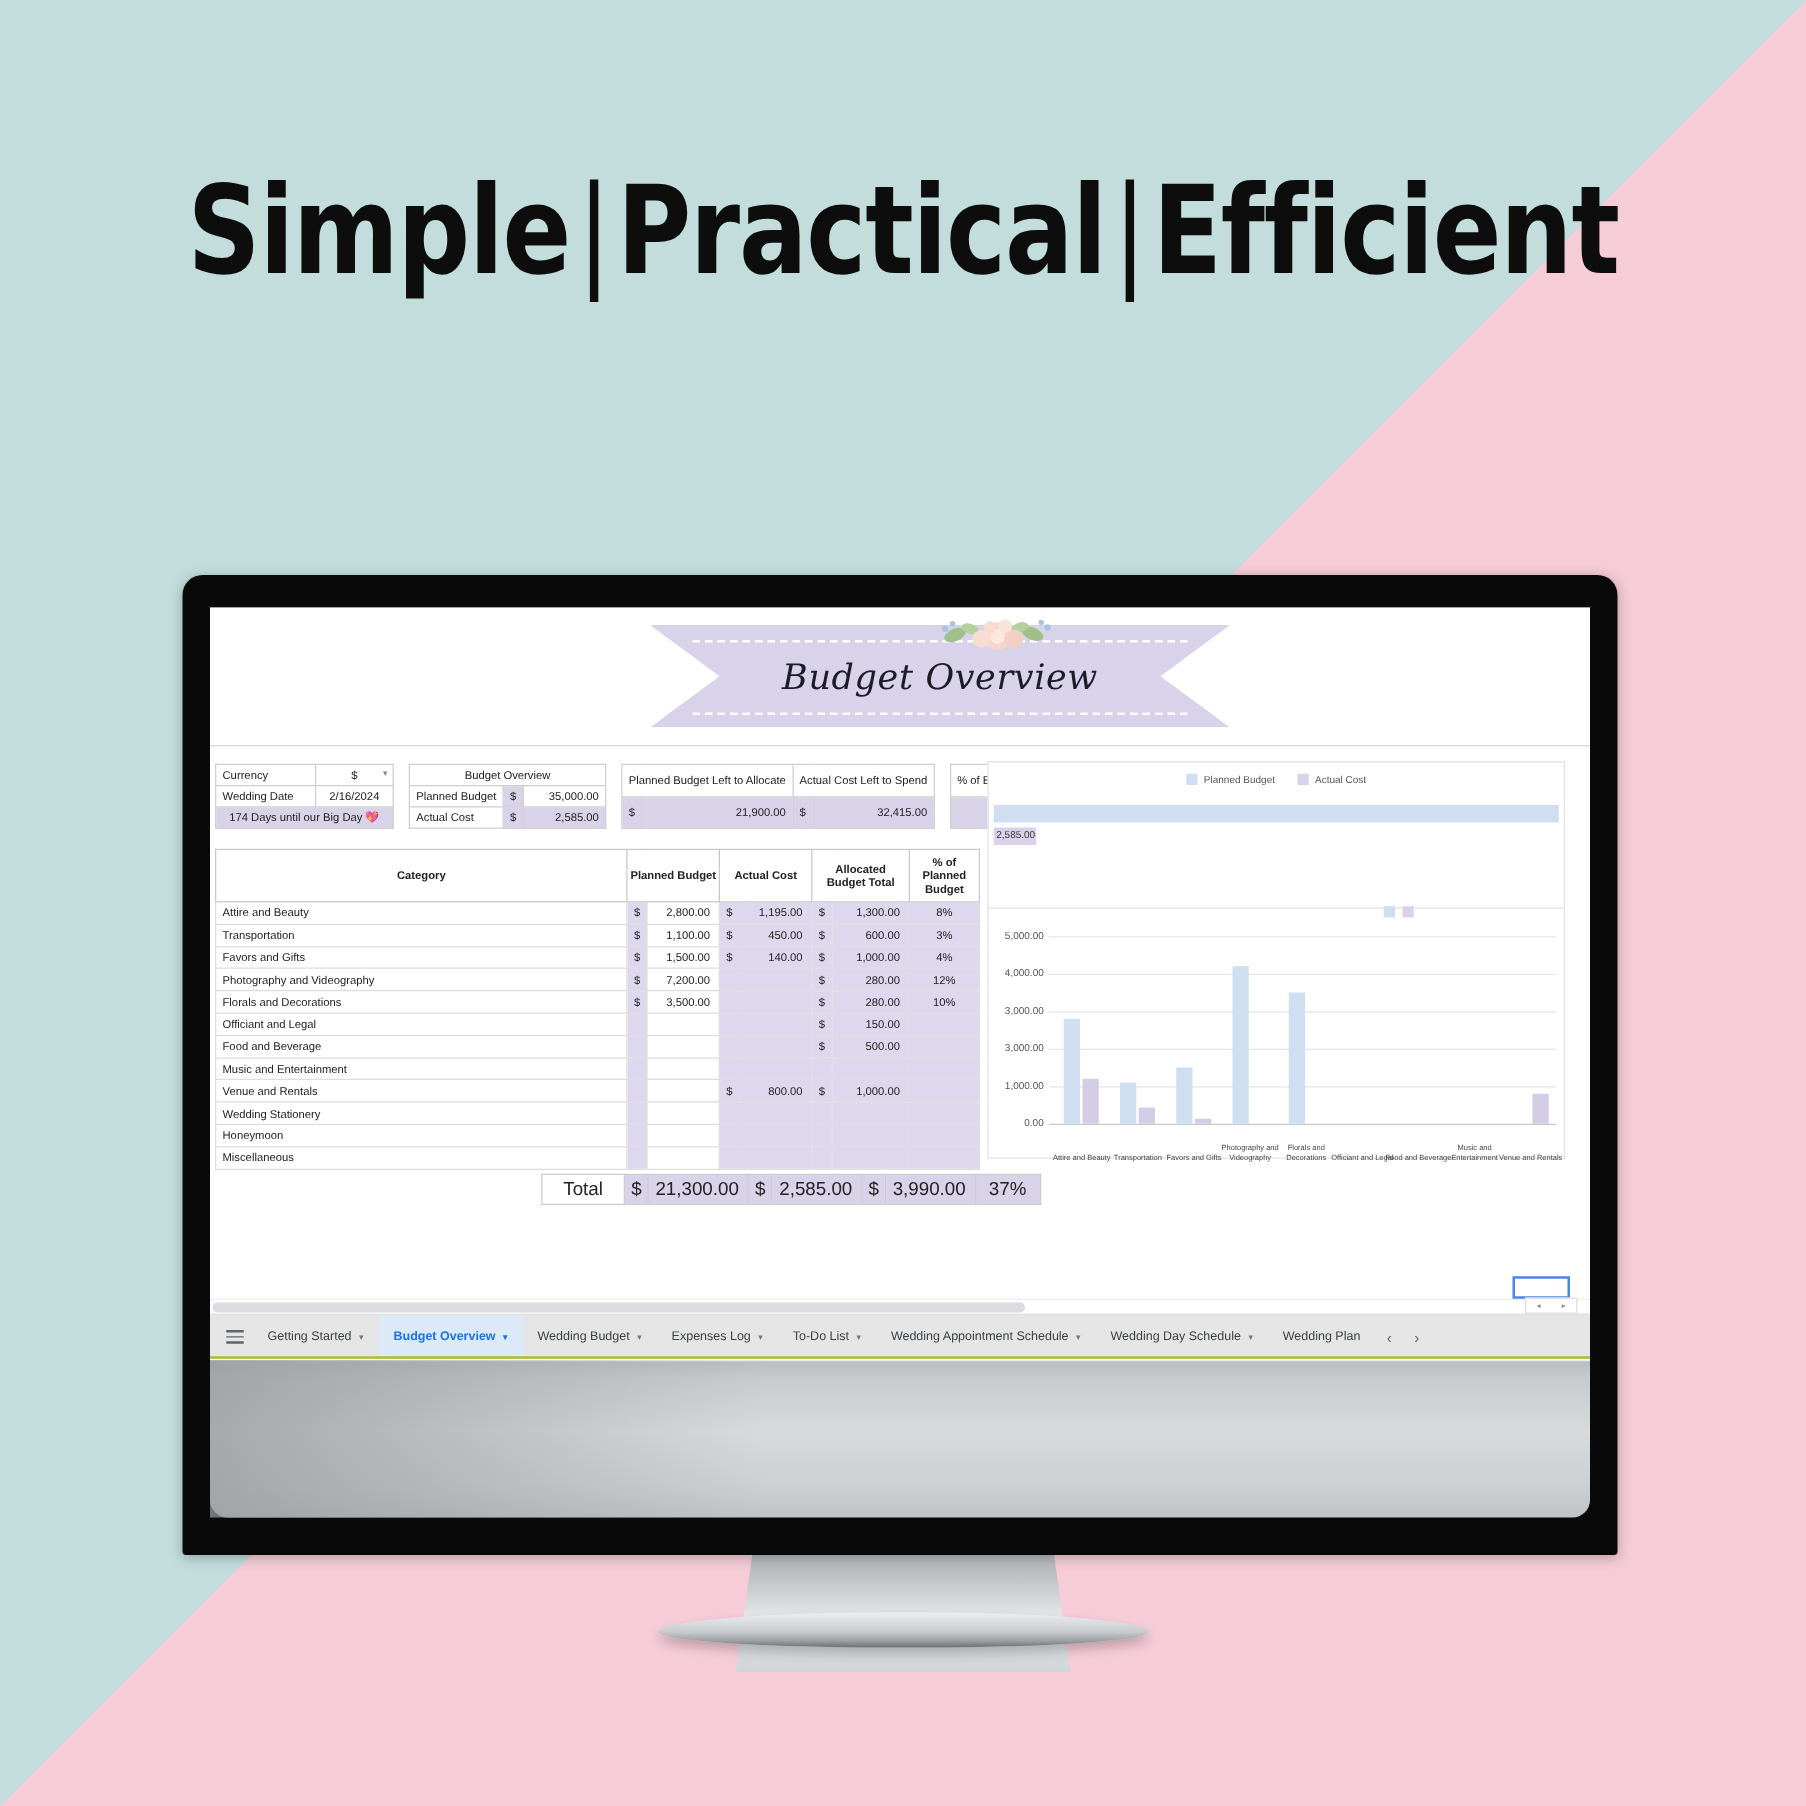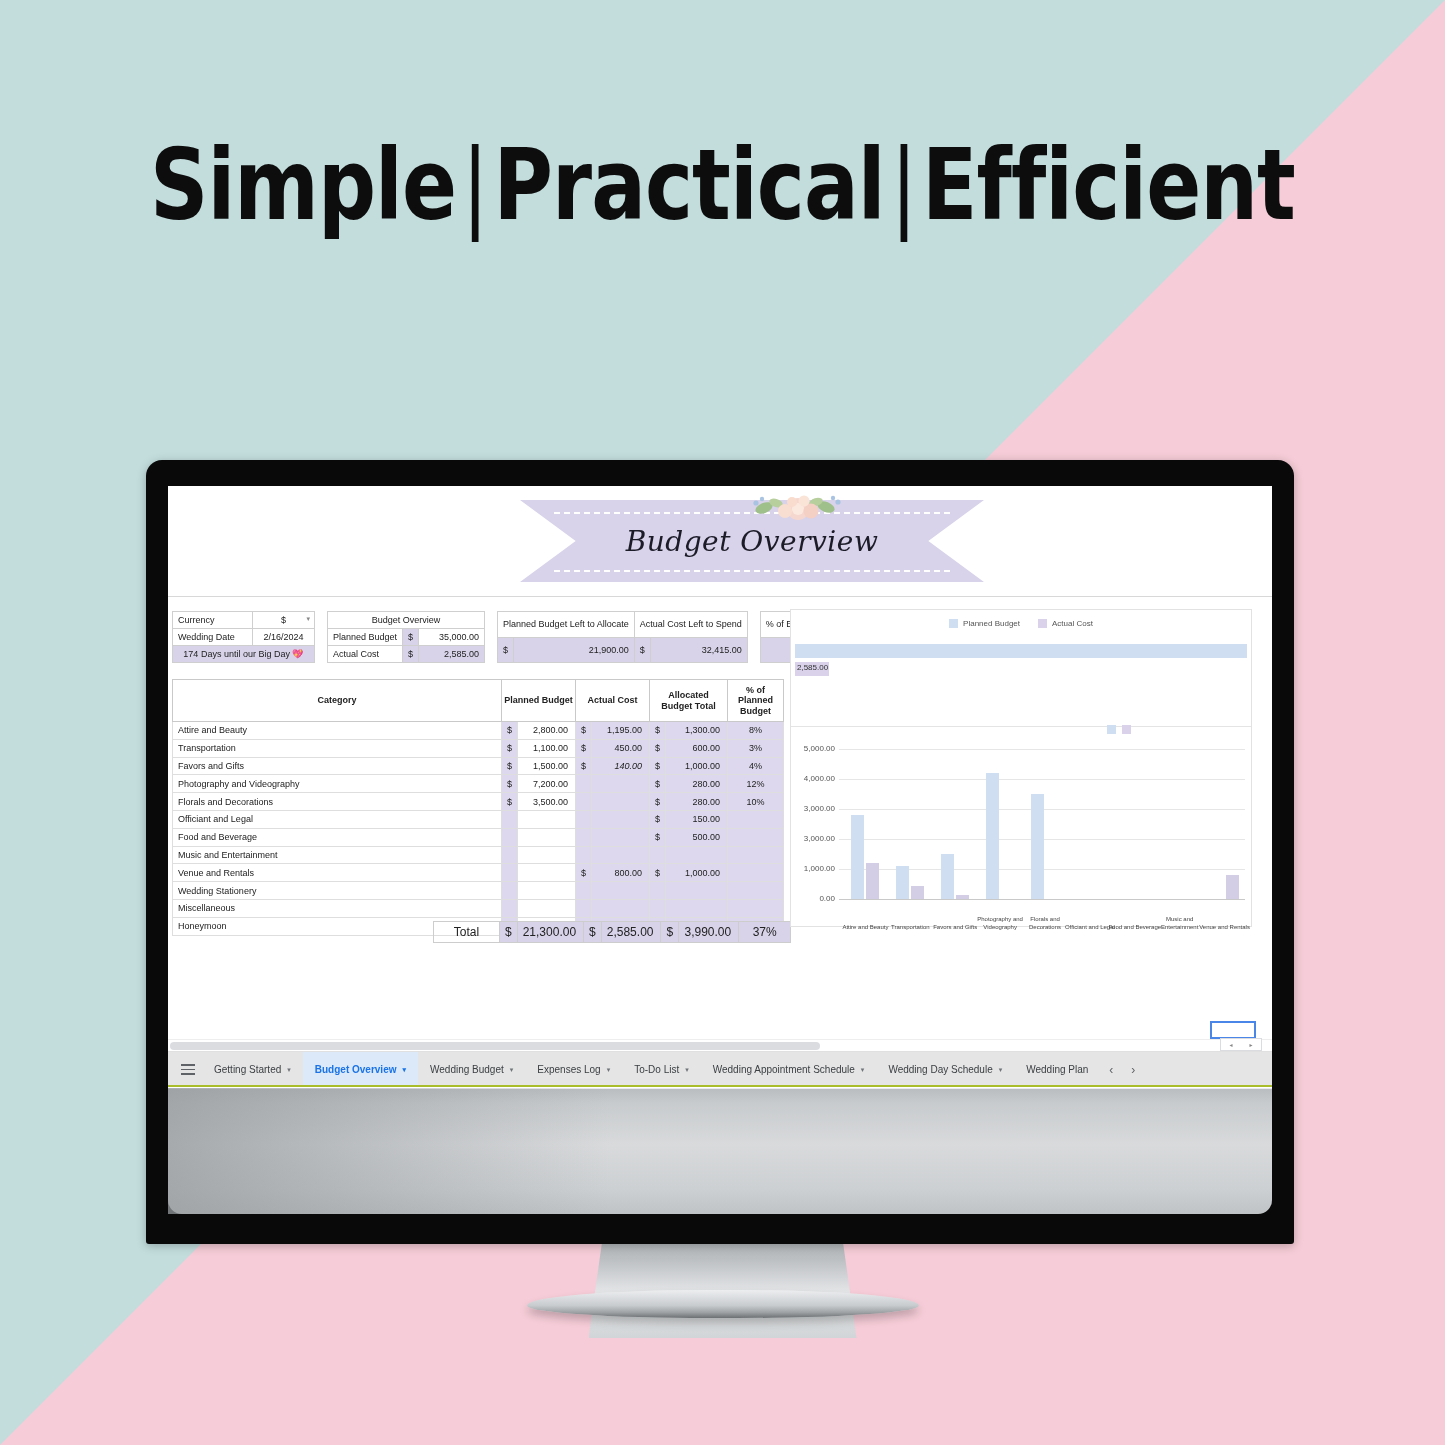--- a/index.html
+++ b/index.html
@@ -118,22 +118,22 @@
     border:1px solid #dedede; padding:3px 5px; height:17.8px; font-size:9px;
   }
   #cat-table td.cat{ text-align:left; width:330px; }
   td.money{ background:#ddd8ee; }
   td.moneyW{ background:#ffffff; }
   .cur{ width:14px; text-align:left; padding-left:5px !important; }
   .amt{ text-align:right; padding-right:7px !important; }
   .pct{ text-align:center; }
 
   #total-table{
-    position:absolute; left:265px; top:324px;
-    border-collapse:collapse; font-size:12px;
+    position:absolute; left:265px; top:342px;
+    border-collapse:collapse; font-size:15px;
   }
   #total-table td{ border:1px solid #cdcdcd; padding:3px 5px; height:16px; }
 
   
   #chart-panel{
     position:absolute; left:622px; top:12px; width:462px; height:318px;
     border:1px solid #e2e2e2; background:#fff;
   }
   #legend{
     display:flex; justify-content:center; gap:18px; align-items:center;
@@ -342,21 +342,21 @@
                 <td class="money amt" style="width: 58px;">450.00</td>
                 <td class="money cur" style="width: 16px;">$</td>
                 <td class="money amt" style="width: 62px;">600.00</td>
                 <td class="money pct" style="width: 56px;">3%</td>
               </tr>
               <tr>
                 <td class="cat">Favors and Gifts</td>
                 <td class="money cur" style="width: 14px;">$</td>
                 <td class="moneyW amt" style="width: 58px;">1,500.00</td>
                 <td class="money cur" style="width: 14px;">$</td>
-                <td class="money amt" style="width: 58px; font-style: italic;">140.00</td>
+                <td class="money amt" style="width: 58px;">140.00</td>
                 <td class="money cur" style="width: 16px;">$</td>
                 <td class="money amt" style="width: 62px;">1,000.00</td>
                 <td class="money pct" style="width: 56px;">4%</td>
               </tr>
               <tr>
                 <td class="cat">Photography and Videography</td>
                 <td class="money cur" style="width: 14px;">$</td>
                 <td class="moneyW amt" style="width: 58px;">7,200.00</td>
                 <td class="money cur" style="width: 14px;"></td>
                 <td class="money amt" style="width: 58px;"></td>
@@ -418,31 +418,31 @@
                 <td class="cat">Wedding Stationery</td>
                 <td class="money cur" style="width: 14px;"></td>
                 <td class="moneyW amt" style="width: 58px;"></td>
                 <td class="money cur" style="width: 14px;"></td>
                 <td class="money amt" style="width: 58px;"></td>
                 <td class="money cur" style="width: 16px;"></td>
                 <td class="money amt" style="width: 62px;"></td>
                 <td class="money pct" style="width: 56px;"></td>
               </tr>
               <tr>
-                <td class="cat">Miscellaneous</td>
+                <td class="cat">Honeymoon</td>
                 <td class="money cur" style="width: 14px;"></td>
                 <td class="moneyW amt" style="width: 58px;"></td>
                 <td class="money cur" style="width: 14px;"></td>
                 <td class="money amt" style="width: 58px;"></td>
                 <td class="money cur" style="width: 16px;"></td>
                 <td class="money amt" style="width: 62px;"></td>
                 <td class="money pct" style="width: 56px;"></td>
               </tr>
               <tr>
-                <td class="cat">Honeymoon</td>
+                <td class="cat">Miscellaneous</td>
                 <td class="money cur" style="width: 14px;"></td>
                 <td class="moneyW amt" style="width: 58px;"></td>
                 <td class="money cur" style="width: 14px;"></td>
                 <td class="money amt" style="width: 58px;"></td>
                 <td class="money cur" style="width: 16px;"></td>
                 <td class="money amt" style="width: 62px;"></td>
                 <td class="money pct" style="width: 56px;"></td>
               </tr>
             </tbody>
         </table>

